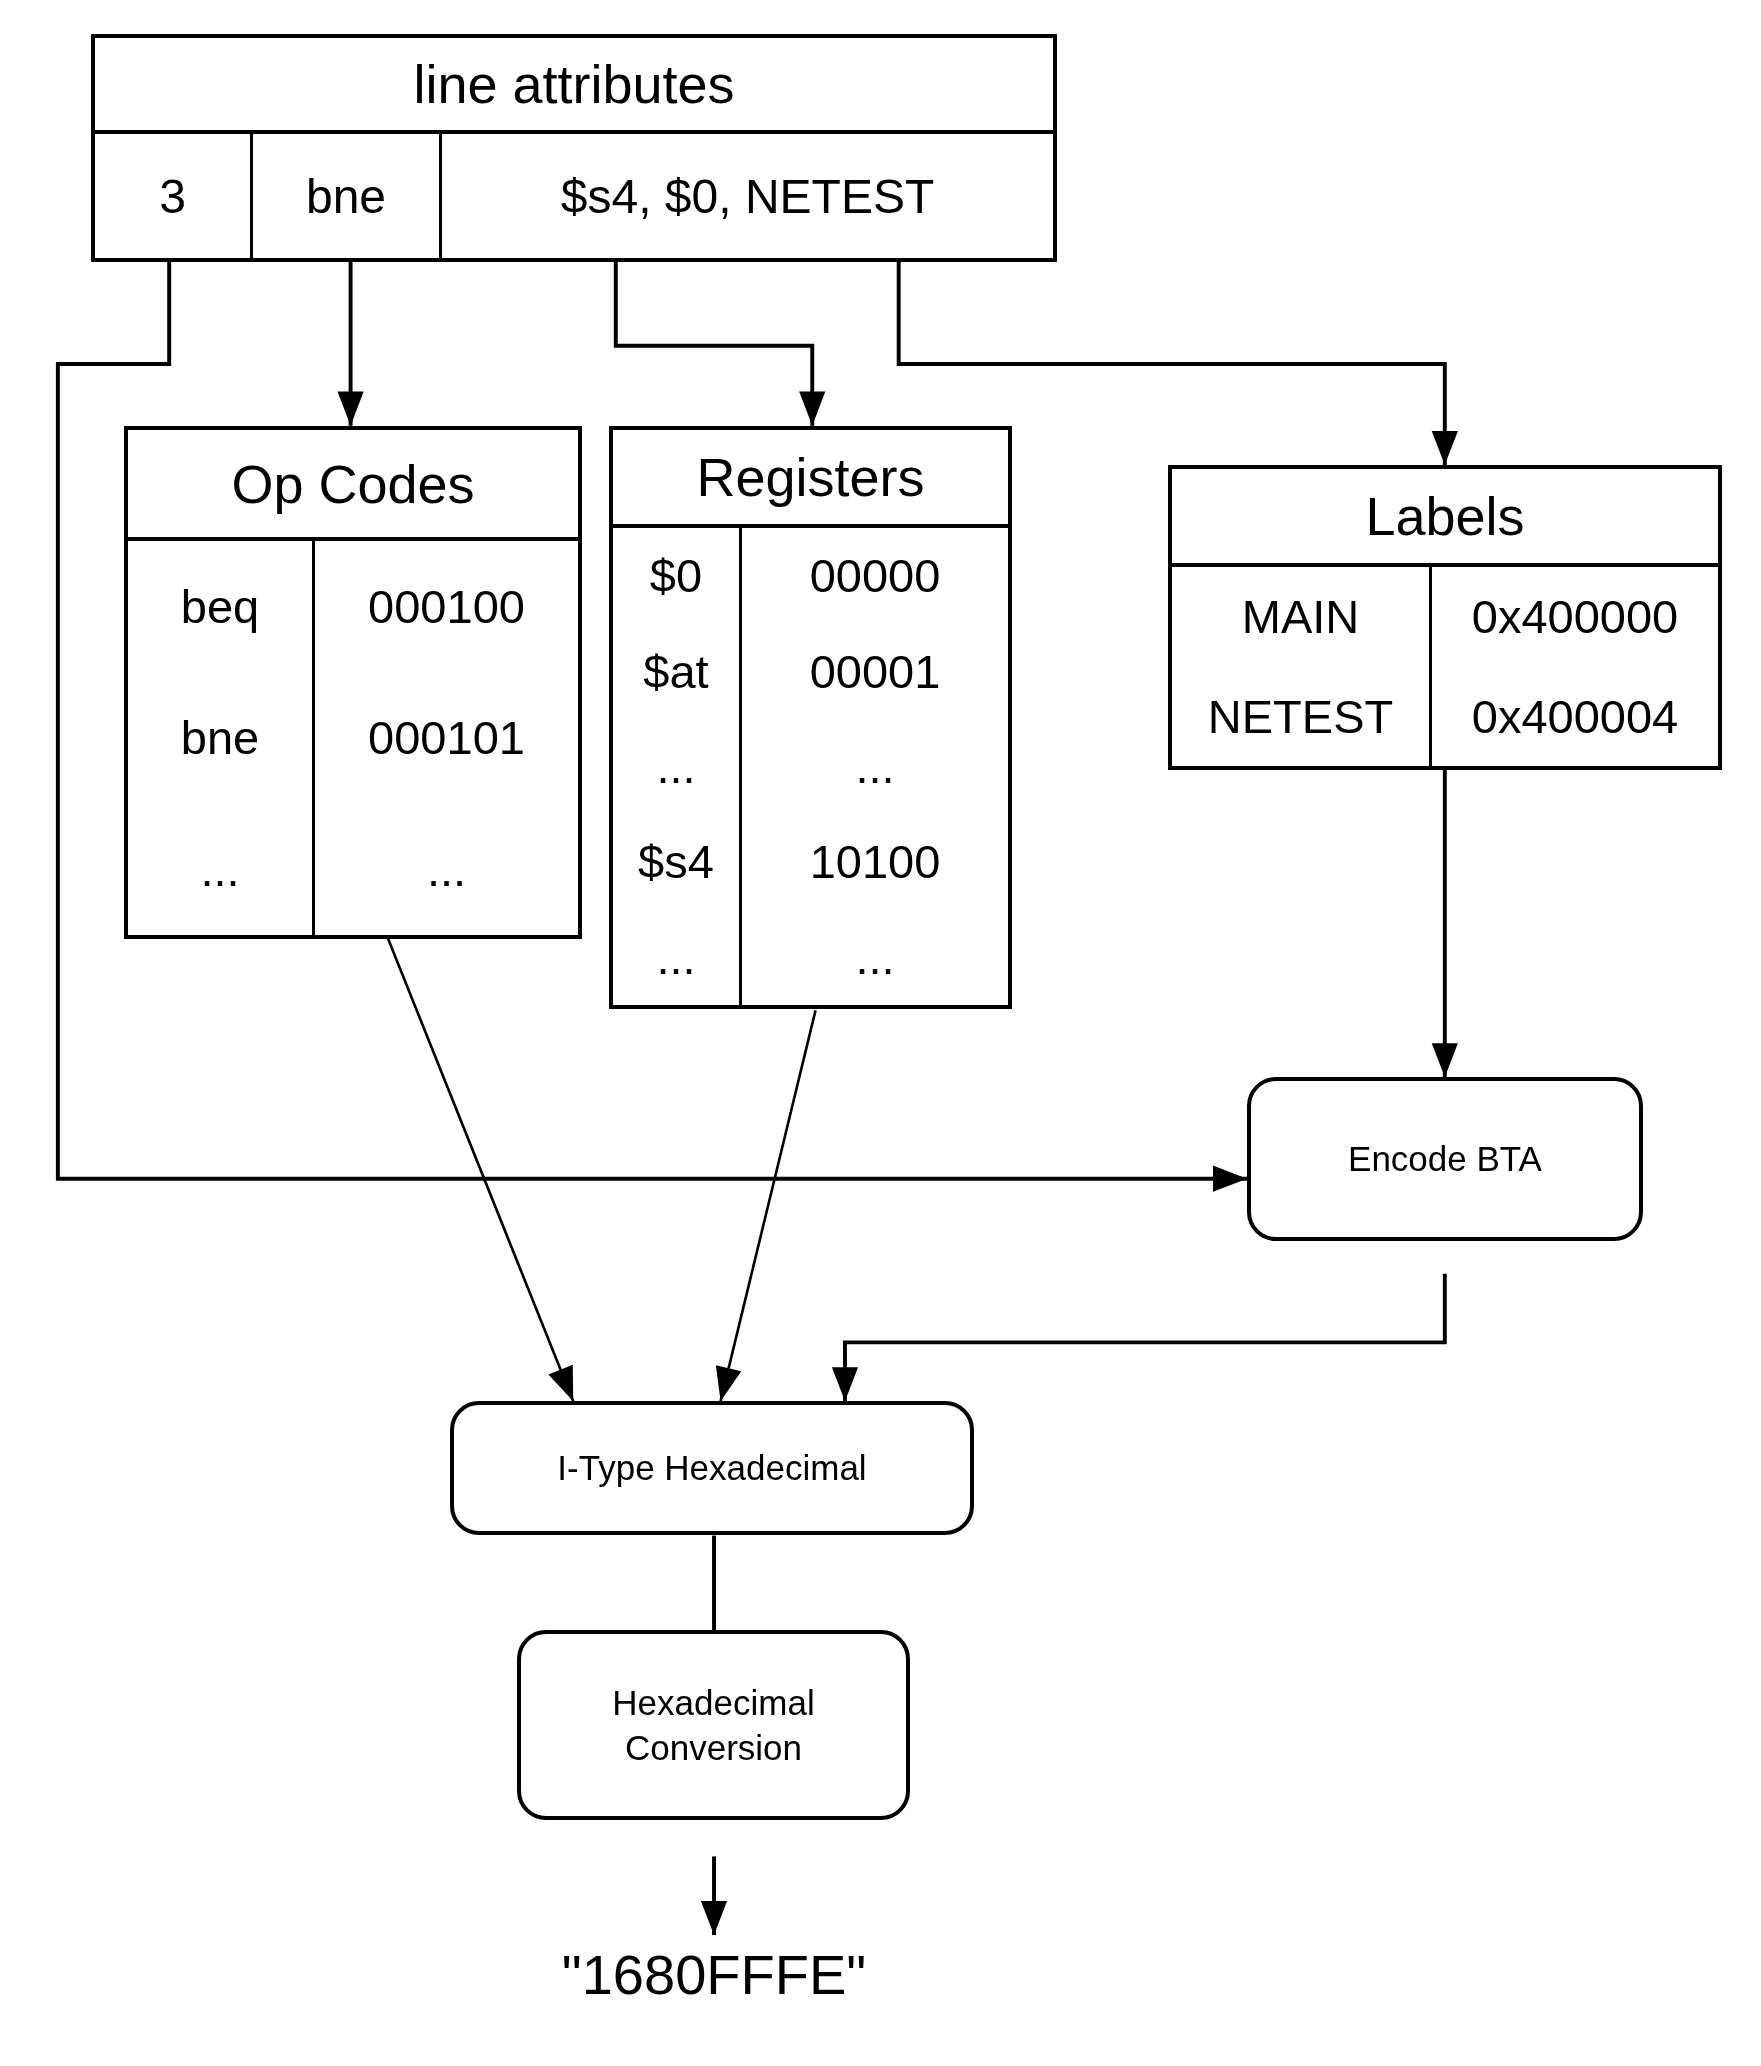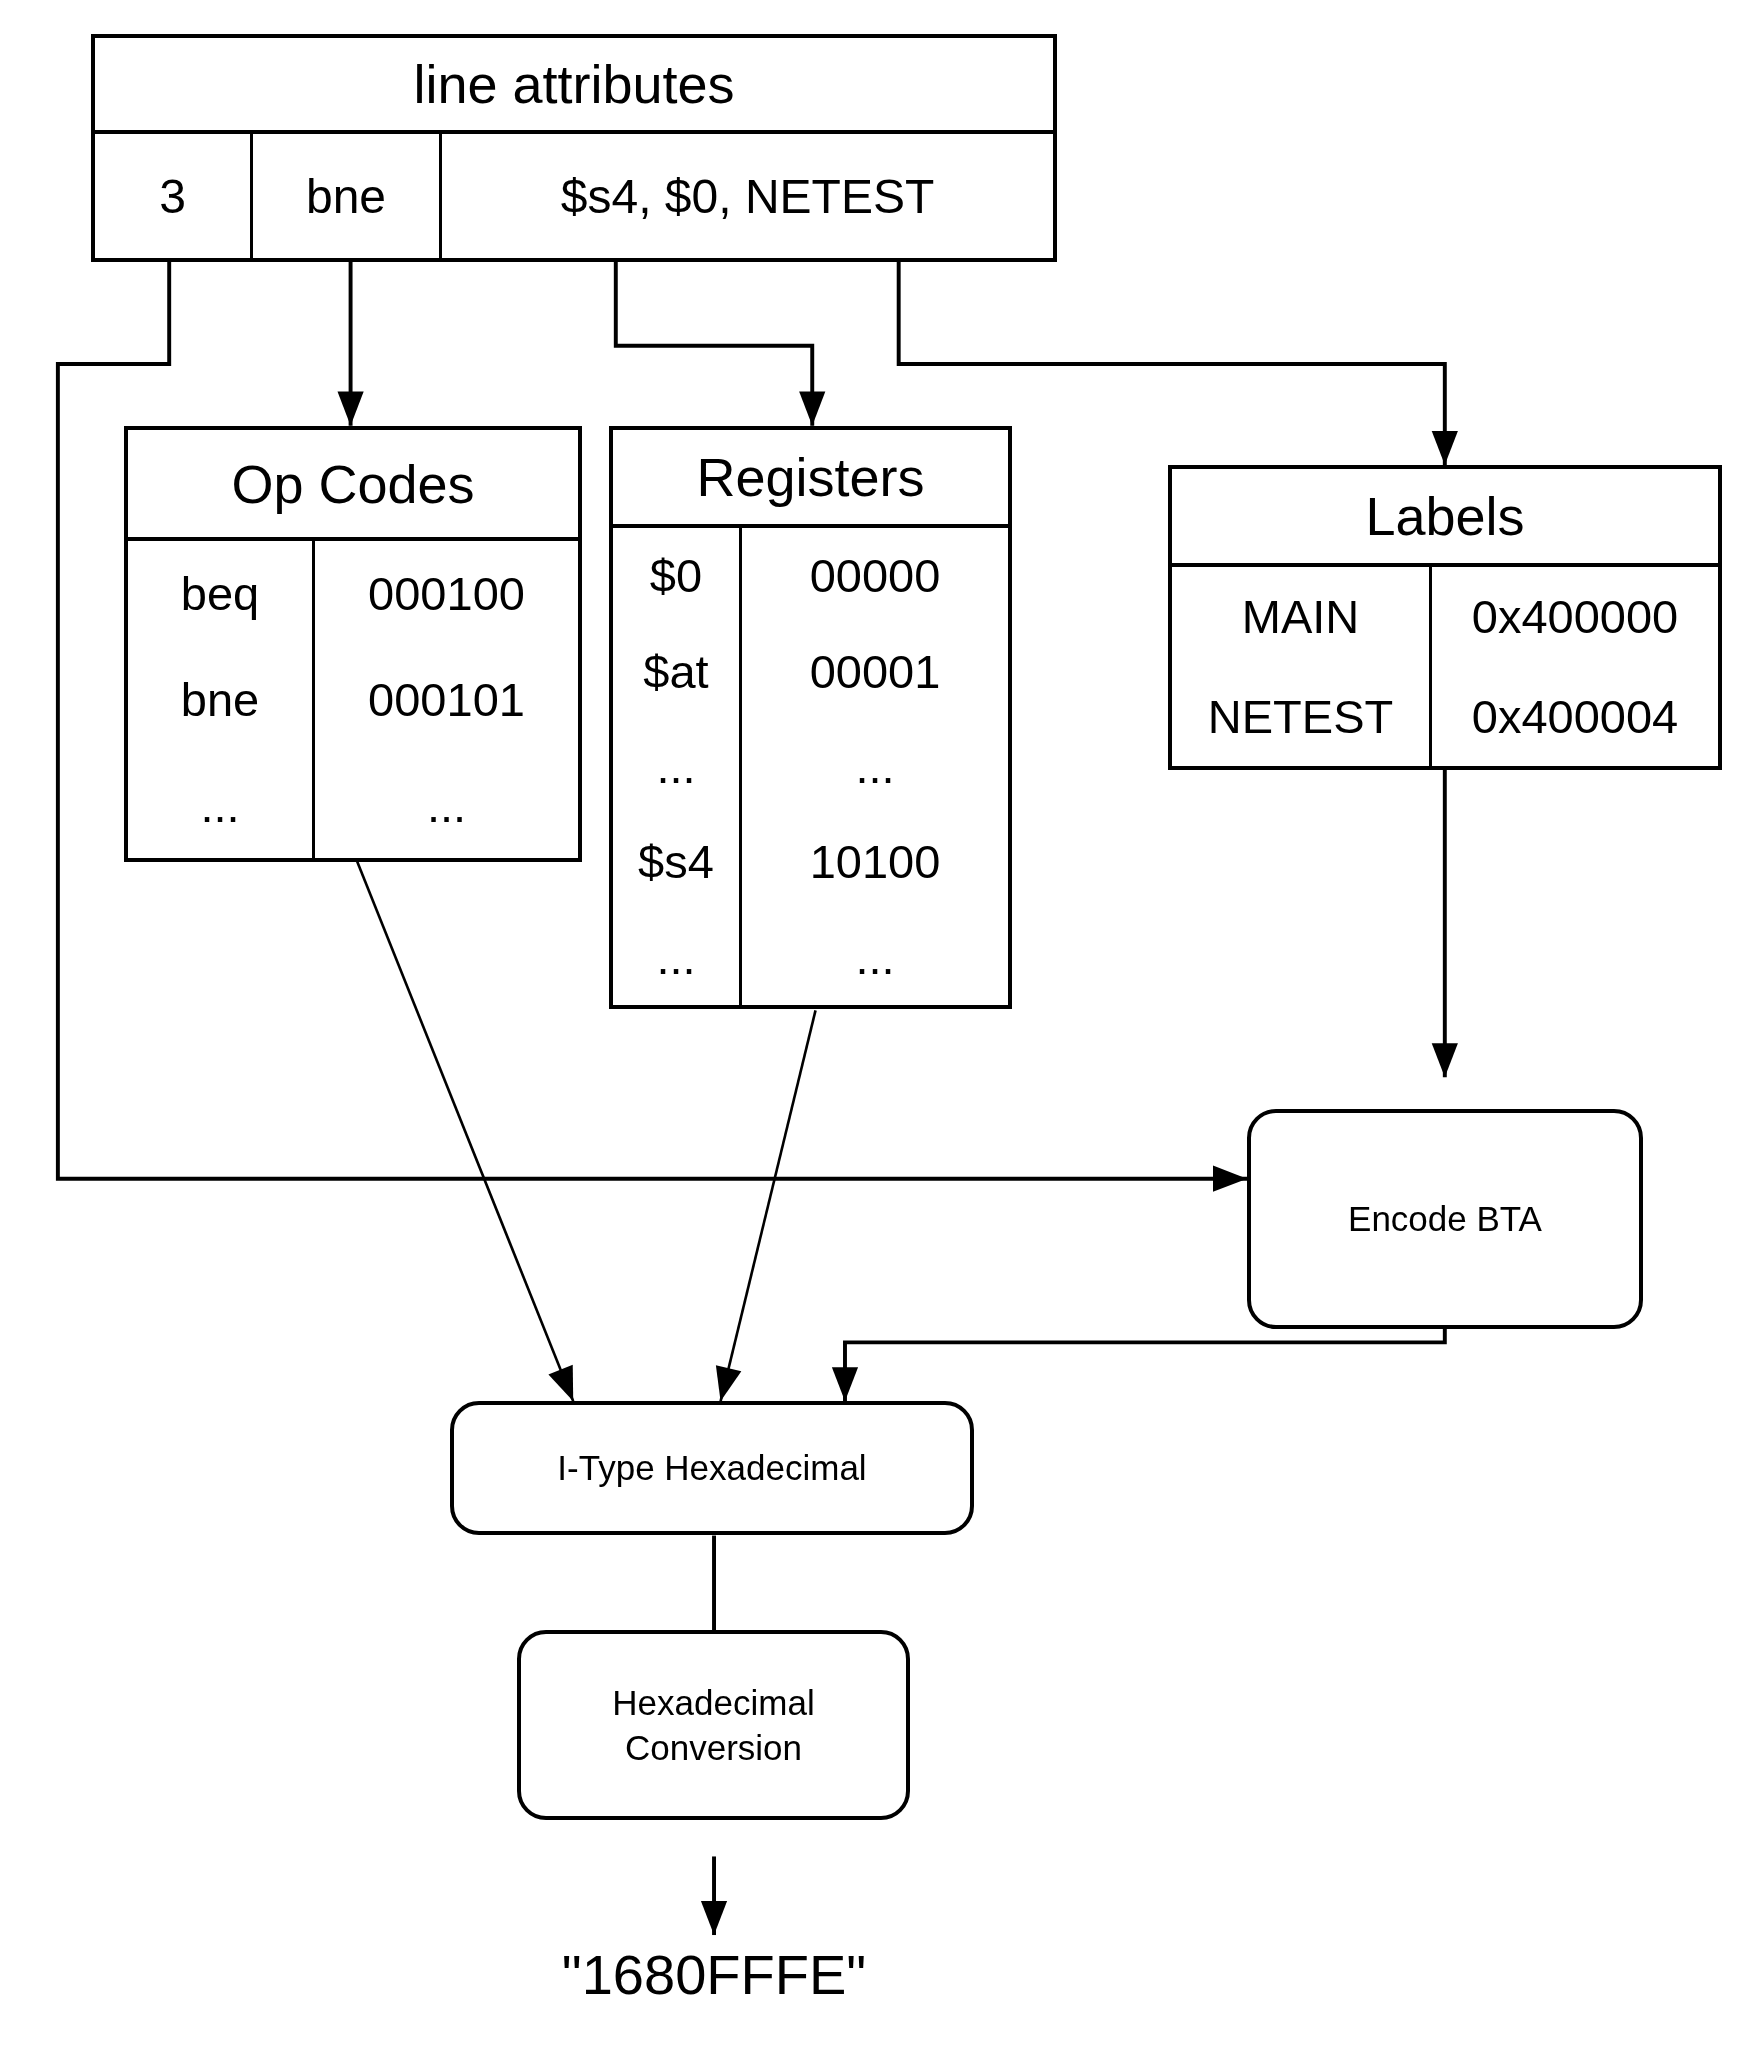--- a/index.html
+++ b/index.html
@@ -100,21 +100,21 @@
 
   <div class="tbl" style="left:91px; top:34px; width:966px; height:228px;">
     <div class="tbl-header" style="flex-basis:92px;">line attributes</div>
     <div class="la-body">
       <div class="la-cell" style="width:155px;">3</div>
       <div class="la-cell divided" style="width:189px;">bne</div>
       <div class="la-cell divided grow">$s4, $0, NETEST</div>
     </div>
   </div>
 
-  <div class="tbl" style="left:124px; top:426px; width:458px; height:436px;">
+  <div class="tbl" style="left:124px; top:426px; width:458px; height:513px;">
     <div class="tbl-header" style="flex-basis:107px;">Op Codes</div>
     <div class="tbl-cols">
       <div class="tbl-col first" style="width:184px;">
         <div class="tbl-cell">beq</div>
         <div class="tbl-cell">bne</div>
         <div class="tbl-cell">...</div>
       </div>
       <div class="tbl-col second">
         <div class="tbl-cell">000100</div>
         <div class="tbl-cell">000101</div>
@@ -150,21 +150,21 @@
         <div class="tbl-cell">MAIN</div>
         <div class="tbl-cell">NETEST</div>
       </div>
       <div class="tbl-col second">
         <div class="tbl-cell">0x400000</div>
         <div class="tbl-cell">0x400004</div>
       </div>
     </div>
   </div>
 
-  <div class="pbox" style="left:1247px; top:1077px; width:396px; height:220px;margin-top:32px;">
+  <div class="pbox" style="left:1247px; top:1077px; width:396px; height:164px;">
     <span class="pbox-label">Encode BTA</span>
   </div>
 
   <div class="pbox" style="left:450px; top:1401px; width:524px; height:134px;">
     <span class="pbox-label">I-Type Hexadecimal</span>
   </div>
 
   <div class="pbox" style="left:517px; top:1630px; width:393px; height:190px;">
     <span class="pbox-label wrap">Hexadecimal Conversion</span>
   </div>

